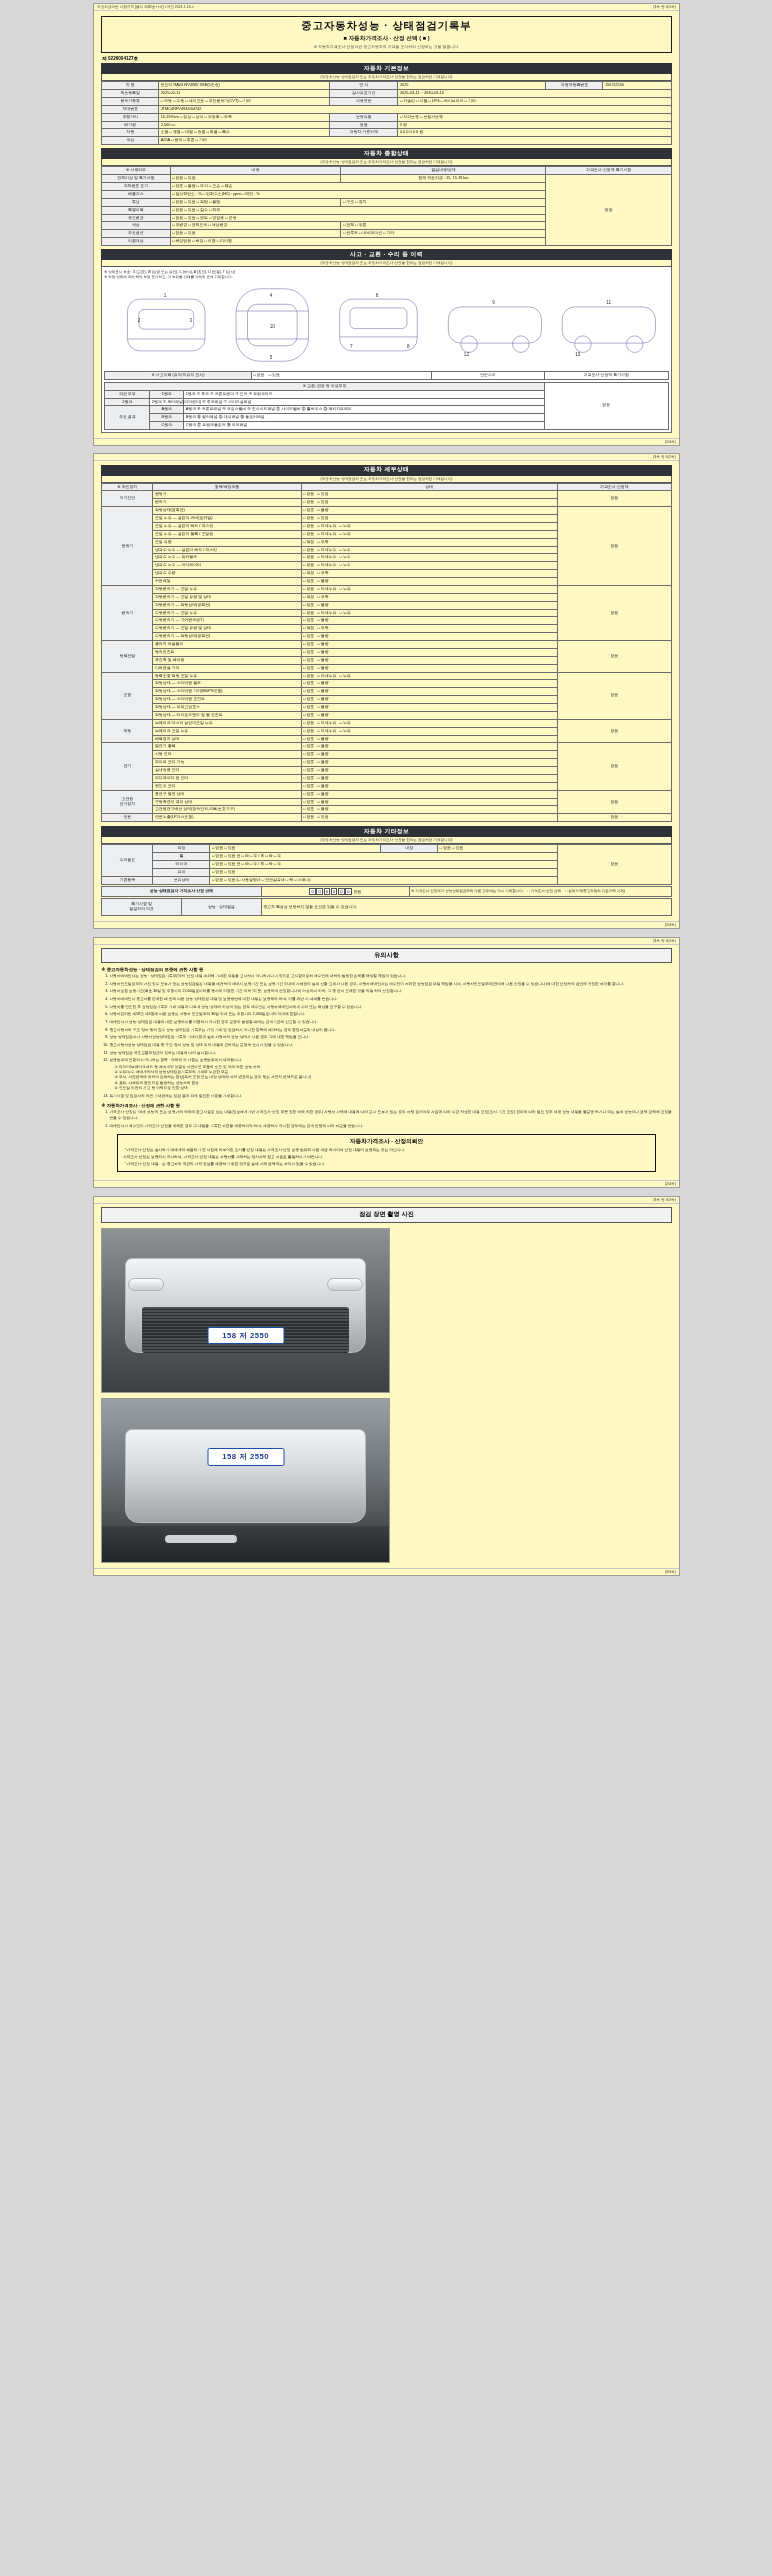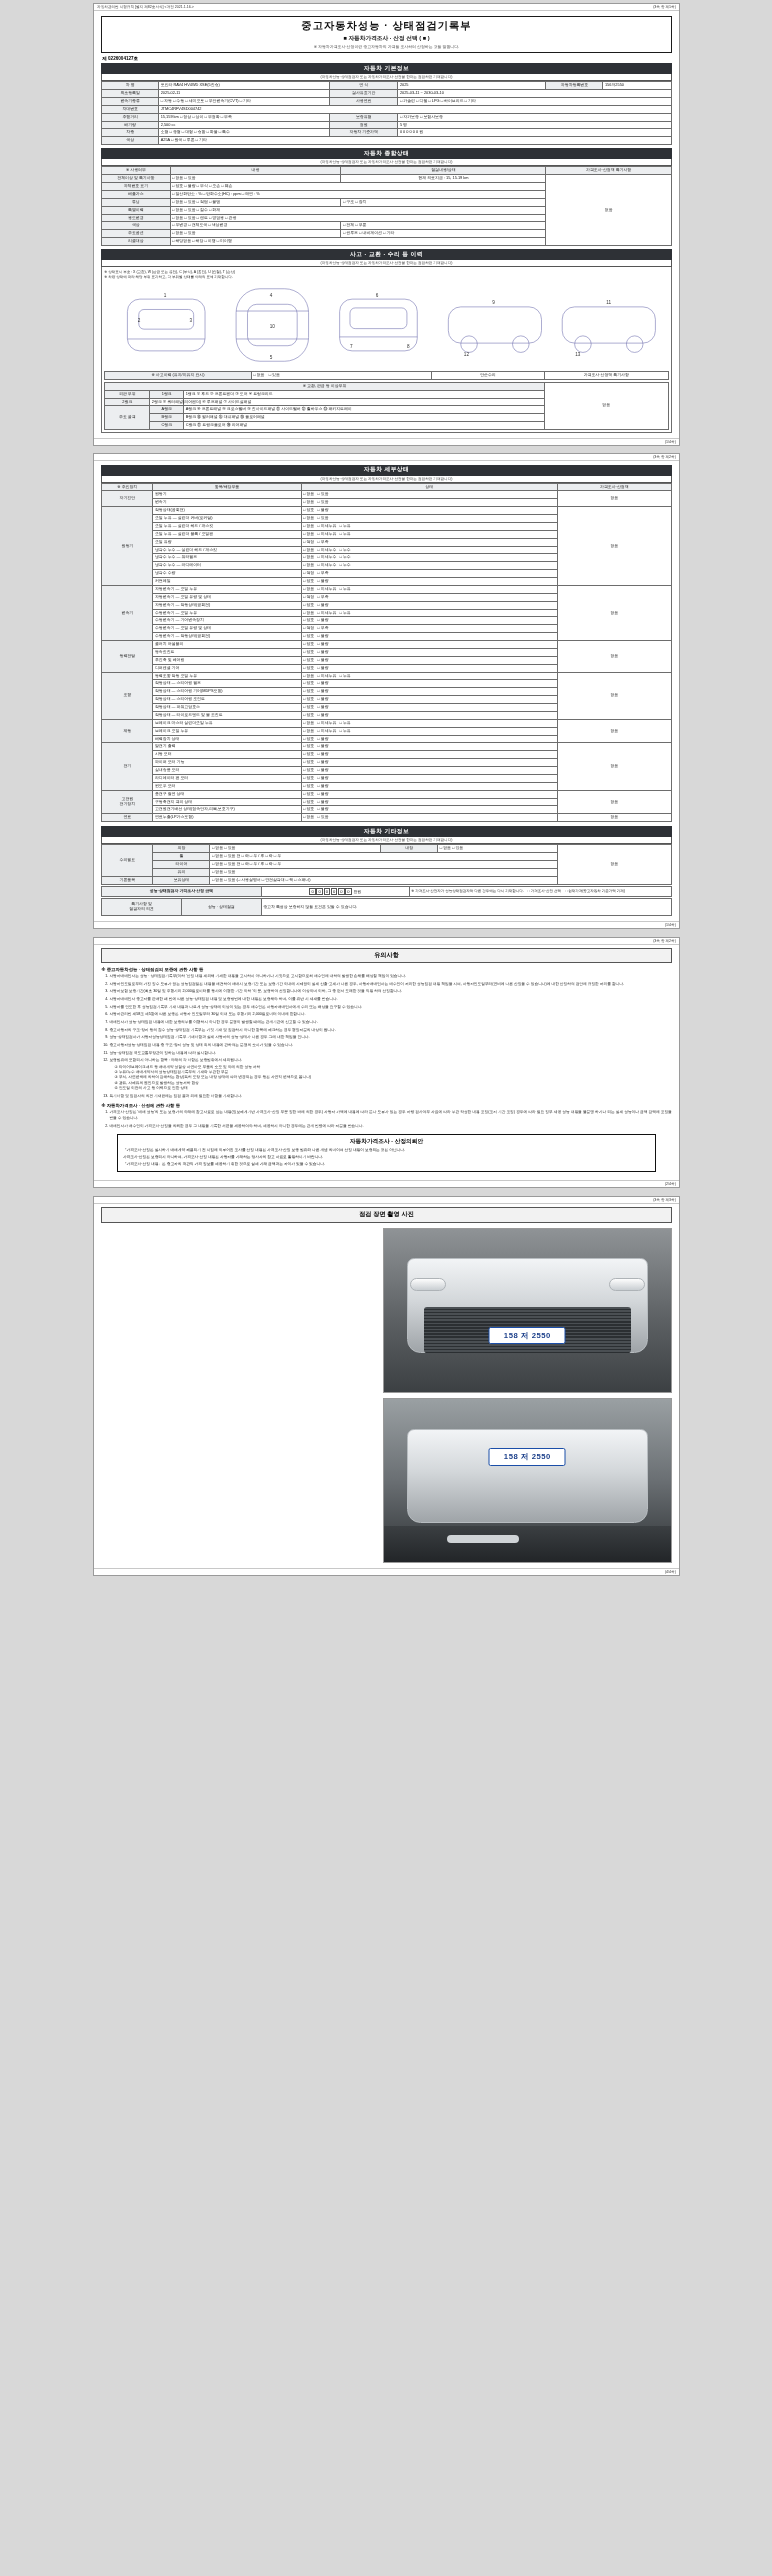--- a/index.html
+++ b/index.html
@@ -11,21 +11,21 @@
   }
   .page {
     width: 773px;
     margin: 0 auto;
     background: #d8d8d8;
     padding: 3.1px 0 5.2px 0;
   }
   .sheet {
     width: 587px;
     margin: 0 auto 7.2px auto;
-    background: #ffffff;
+    background: #fef9c3;
     border: 0.5px solid #9a9a9a;
     padding: 0;
     position: relative;
   }
   .sheet-top-note {
     font-size: 3.6px;
     color: #333;
     padding: 1px 3.1px;
     display: flex;
     justify-content: space-between;
@@ -186,21 +186,21 @@
   
   .photo-title {
     text-align: center;
     font-size: 6.2px;
     font-weight: bold;
     border: 0.5px solid #555;
     background: #f2f2f2;
     padding: 2.6px 0;
     margin-bottom: 5.2px;
   }
-  .photo-stack { display: flex; flex-direction: column; align-items: flex-end; gap: 5.2px; }
+  .photo-stack { display: flex; flex-direction: column; align-items: flex-start; gap: 5.2px; }
   .photo {
     width: 289px; height: 165px;
     border: 0.5px solid #999;
     position: relative;
     overflow: hidden;
   }
   .ph-bg-a {
     background:
       linear-gradient(#8f9396, #5d6164 55%, #3c4043);
   }

